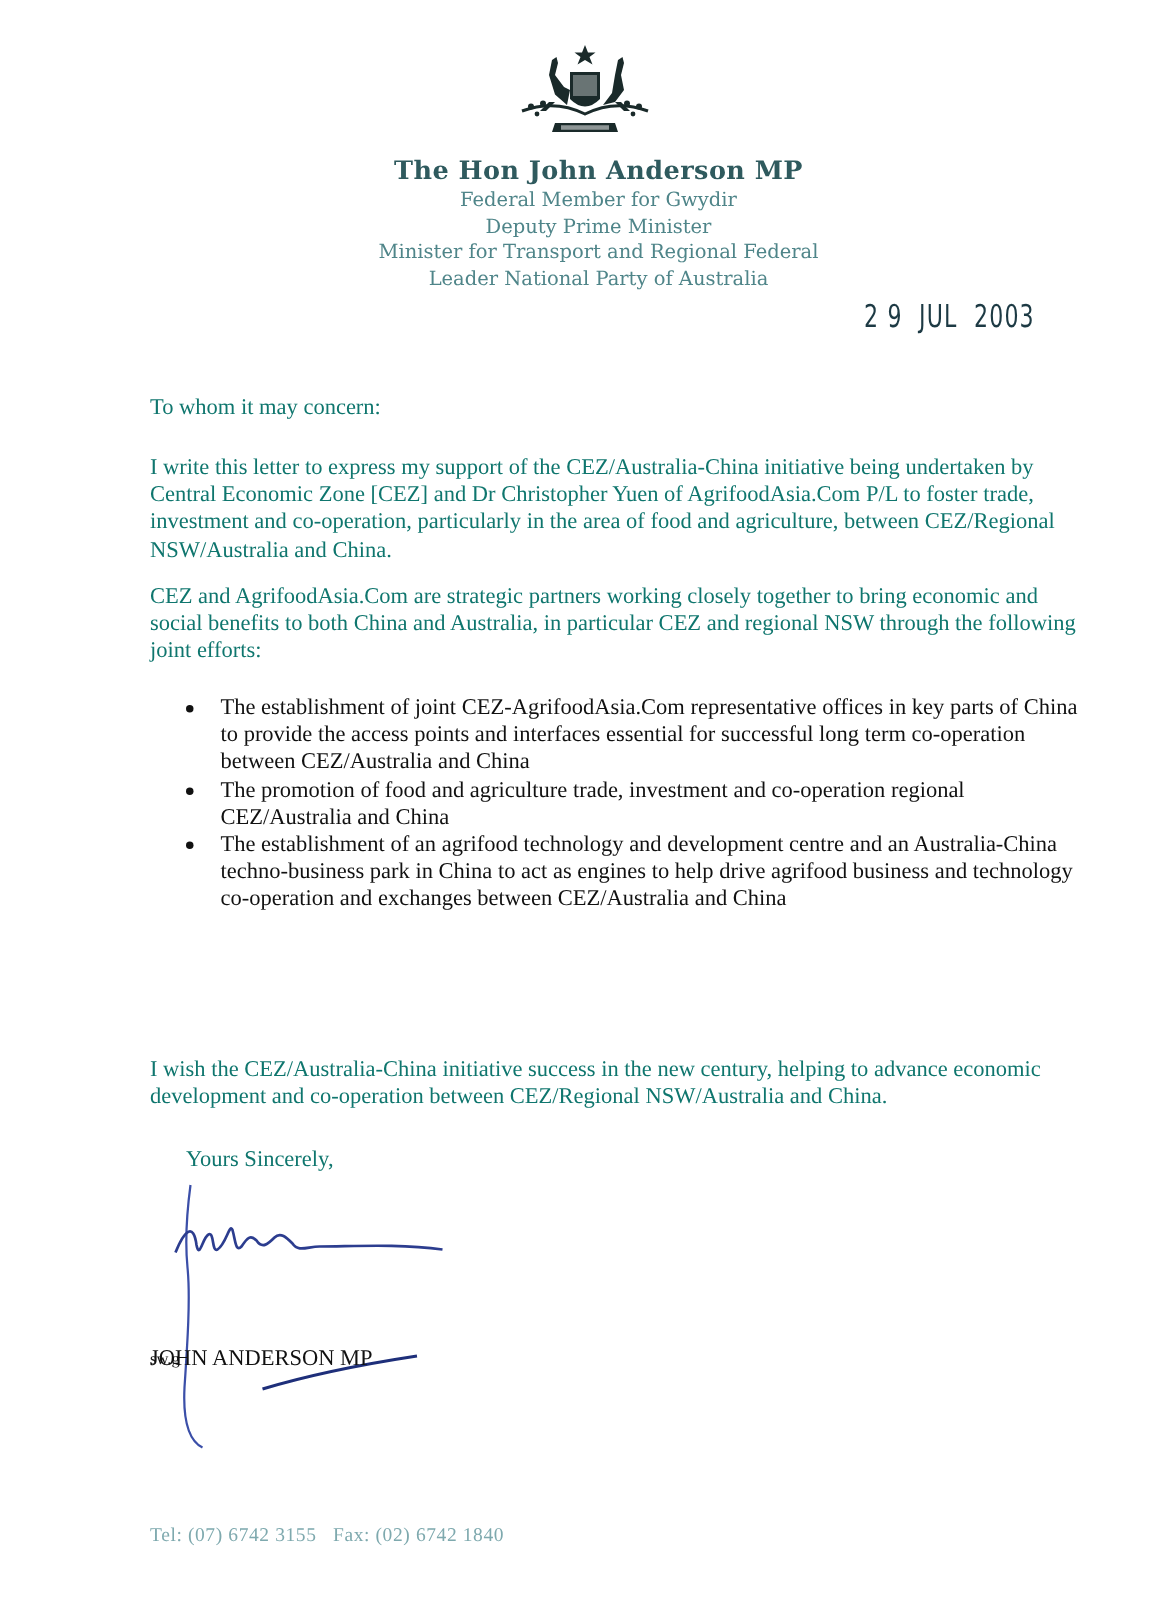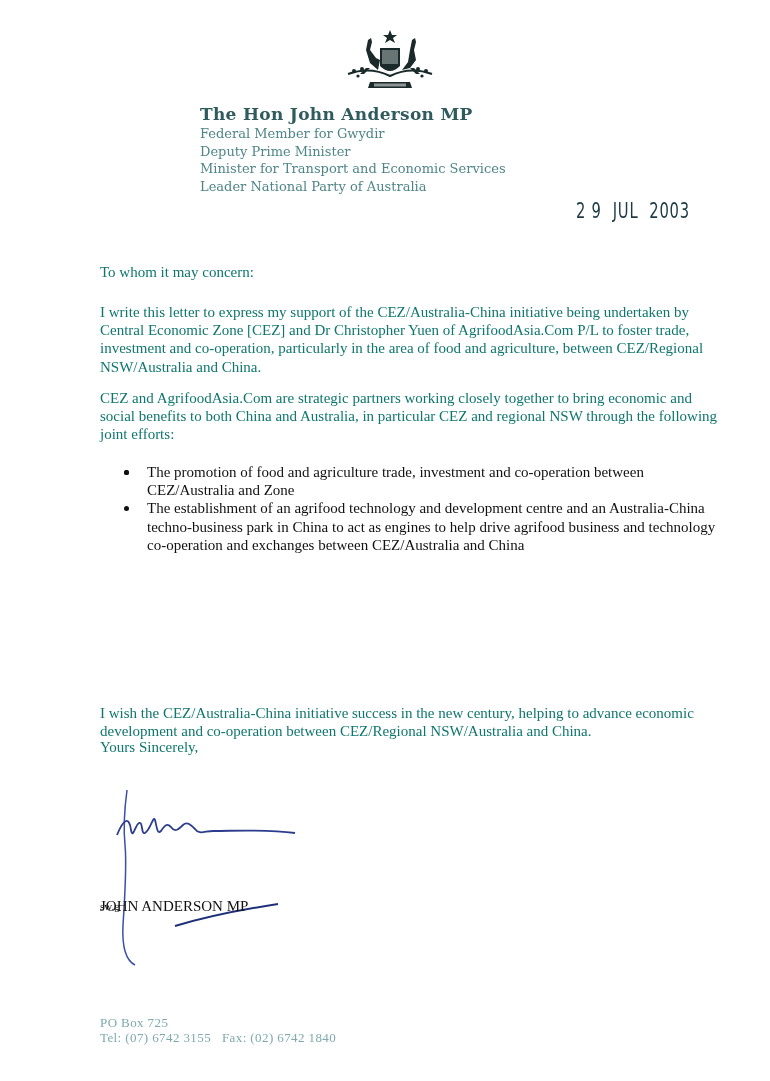--- a/index.html
+++ b/index.html
@@ -20,20 +20,21 @@
       left: 340px;
       top: 28px;
       width: 100px;
       height: 70px;
     }
     .letterhead {
       position: absolute;
       left: 200px;
       top: 103px;
       width: 398px;
+      text-align: center;
       font-family: "DejaVu Serif", serif;
       color: #3d6e72;
     }
     .letterhead .name {
       font-size: 17px;
       font-weight: bold;
       color: #2f5a5e;
       letter-spacing: 0.3px;
       line-height: 22px;
     }
@@ -83,21 +84,21 @@
     .bullets li .dot {
       position: absolute;
       left: 24px;
       top: 7px;
       width: 5px;
       height: 5px;
       border-radius: 50%;
       background: #111;
     }
     .para3 { top: 704px; }
-    .closing { top: 738px; }
+    .closing { top: 764px; margin-left: 24px; }
     .signature {
       position: absolute;
       left: 95px;
       top: 785px;
       width: 220px;
       height: 185px;
     }
     .signer-name {
       position: absolute;
       left: 100px;
@@ -151,37 +152,38 @@
 
     <path d="M30,54 L70,54 L72,60 L28,60 Z" fill="#1a2a2a"></path>
     <rect x="34" y="55.5" width="32" height="3" fill="#ffffff" opacity="0.5"></rect>
   </svg>
 </div>
 
 <div class="letterhead">
   <div class="name">The Hon John Anderson MP</div>
   <div class="line">Federal Member for Gwydir</div>
   <div class="line">Deputy Prime Minister</div>
-  <div class="line">Minister for Transport and Economic Services</div>
+  <div class="line">Minister for Transport and Regional Federal</div>
   <div class="line">Leader National Party of Australia</div>
 </div>
 
 <div class="date-stamp" style="white-space: pre;">2 9  JUL  2003</div>
 
 <div class="body-text salutation">To whom it may concern:</div>
 <div class="body-text para1">I write this letter to express my support of the CEZ/Australia-China initiative being undertaken by Central Economic Zone [CEZ] and Dr Christopher Yuen of AgrifoodAsia.Com P/L to foster trade, investment and co-operation, particularly in the area of food and agriculture, between CEZ/Regional NSW/Australia and China.</div>
 <div class="body-text para2">CEZ and AgrifoodAsia.Com are strategic partners working closely together to bring economic and social benefits to both China and Australia, in particular CEZ and regional NSW through the following joint efforts:</div>
 
 <ul class="bullets">
   <li>
     <span class="dot"></span>
+    <span>The establishment of joint CEZ-AgrifoodAsia.Com representative offices in key parts of China to provide the access points and interfaces essential for successful long term co-operation between CEZ/Australia and China</span>
   </li>
   <li>
     <span class="dot"></span>
-    <span>The promotion of food and agriculture trade, investment and co-operation between CEZ/Australia and Zone</span>
+    <span>The promotion of food and agriculture trade, investment and co-operation regional CEZ/Australia and China</span>
   </li>
   <li>
     <span class="dot"></span>
     <span>The establishment of an agrifood technology and development centre and an Australia-China techno-business park in China to act as engines to help drive agrifood business and technology co-operation and exchanges between CEZ/Australia and China</span>
   </li>
 </ul>
 
 <div class="body-text para3">I wish the CEZ/Australia-China initiative success in the new century, helping to advance economic development and co-operation between CEZ/Regional NSW/Australia and China.</div>
 <div class="body-text closing">Yours Sincerely,</div>
 
@@ -190,15 +192,14 @@
     <path d="M32,5 C30,20 28,40 30,60 C32,80 30,110 28,140 C27,160 30,175 40,180" stroke="#3b4fa8" stroke-width="1.5" fill="none"></path>
     <path d="M22,50 C28,35 34,30 36,45 C38,55 40,40 44,38 C48,36 46,50 50,48 C56,44 58,30 60,35 C62,42 62,50 66,46 C70,40 72,38 76,42 C80,48 84,44 88,40 C92,36 96,40 100,44 C104,50 110,46 118,46 C140,46 170,44 200,48" stroke="#2c3d8f" stroke-width="1.8" fill="none"></path>
     <path d="M80,141 C110,132 150,124 183,119" stroke="#1e2f7a" stroke-width="2" fill="none"></path>
   </svg>
 </div>
 
 <div class="signer-name">JOHN ANDERSON MP</div>
 <div class="sw-g">sw.g</div>
 
 <div class="footer">
-  <div>PO Box 725</div>
   <div style="white-space: pre;">Tel: (07) 6742 3155   Fax: (02) 6742 1840</div>
 </div>
 
 </body></html>

